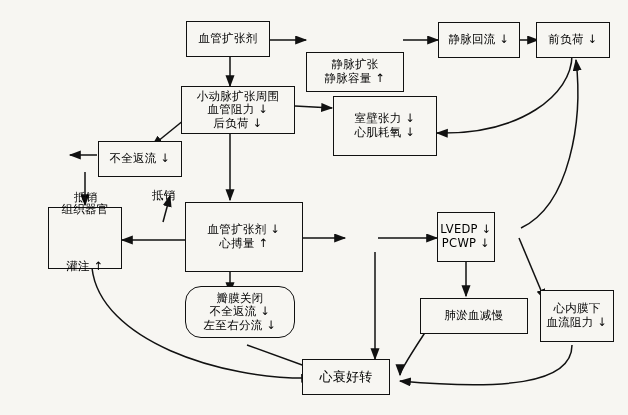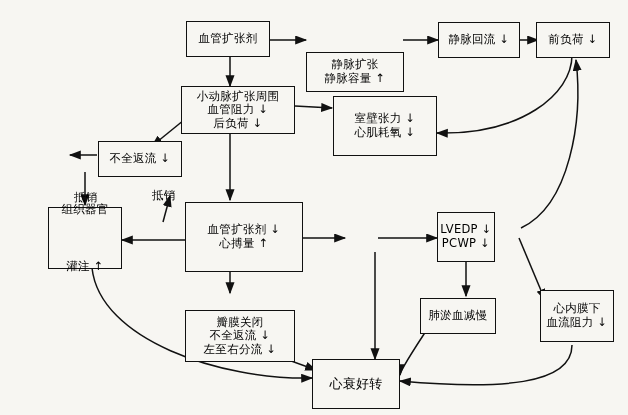--- a/index.html
+++ b/index.html
@@ -152,35 +152,35 @@
   <div class="node" style="left:185px; top:202px; width:118px; height:70px;">
     <span class="ln">血管扩张剂 ↓</span>
     <span class="ln">心搏量 ↑</span>
   </div>
 
   <div class="node" style="left:437px; top:212px; width:58px; height:50px;">
     <span class="ln">LVEDP ↓</span>
     <span class="ln">PCWP ↓</span>
   </div>
 
-  <div class="node" style="left:185px; top:310px; width:110px; height:52px;">
+  <div class="node" style="left:185px; top:286px; width:110px; height:52px;border-radius:16px;">
     <span class="ln">瓣膜关闭</span>
     <span class="ln">不全返流 ↓</span>
     <span class="ln">左至右分流 ↓</span>
   </div>
 
-  <div class="node" style="left:420px; top:298px; width:76px; height:30px;">
+  <div class="node" style="left:420px; top:298px; width:108px; height:30px;">
     <span class="ln">肺淤血减慢</span>
   </div>
 
   <div class="node" style="left:540px; top:290px; width:74px; height:52px;">
     <span class="ln">心内膜下</span>
     <span class="ln">血流阻力 ↓</span>
   </div>
 
-  <div class="node" style="left:312px; top:359px; width:88px; height:50px; font-size:13px;">
+  <div class="node" style="left:302px; top:359px; width:88px; height:36px; font-size:13px;">
     <span class="ln">心衰好转</span>
   </div>
 
   <span class="label" style="left:74px; top:190px;">抵销</span>
   <span class="label" style="left:152px; top:188px;">抵销</span>
 
 </div>
 
 </body></html>

